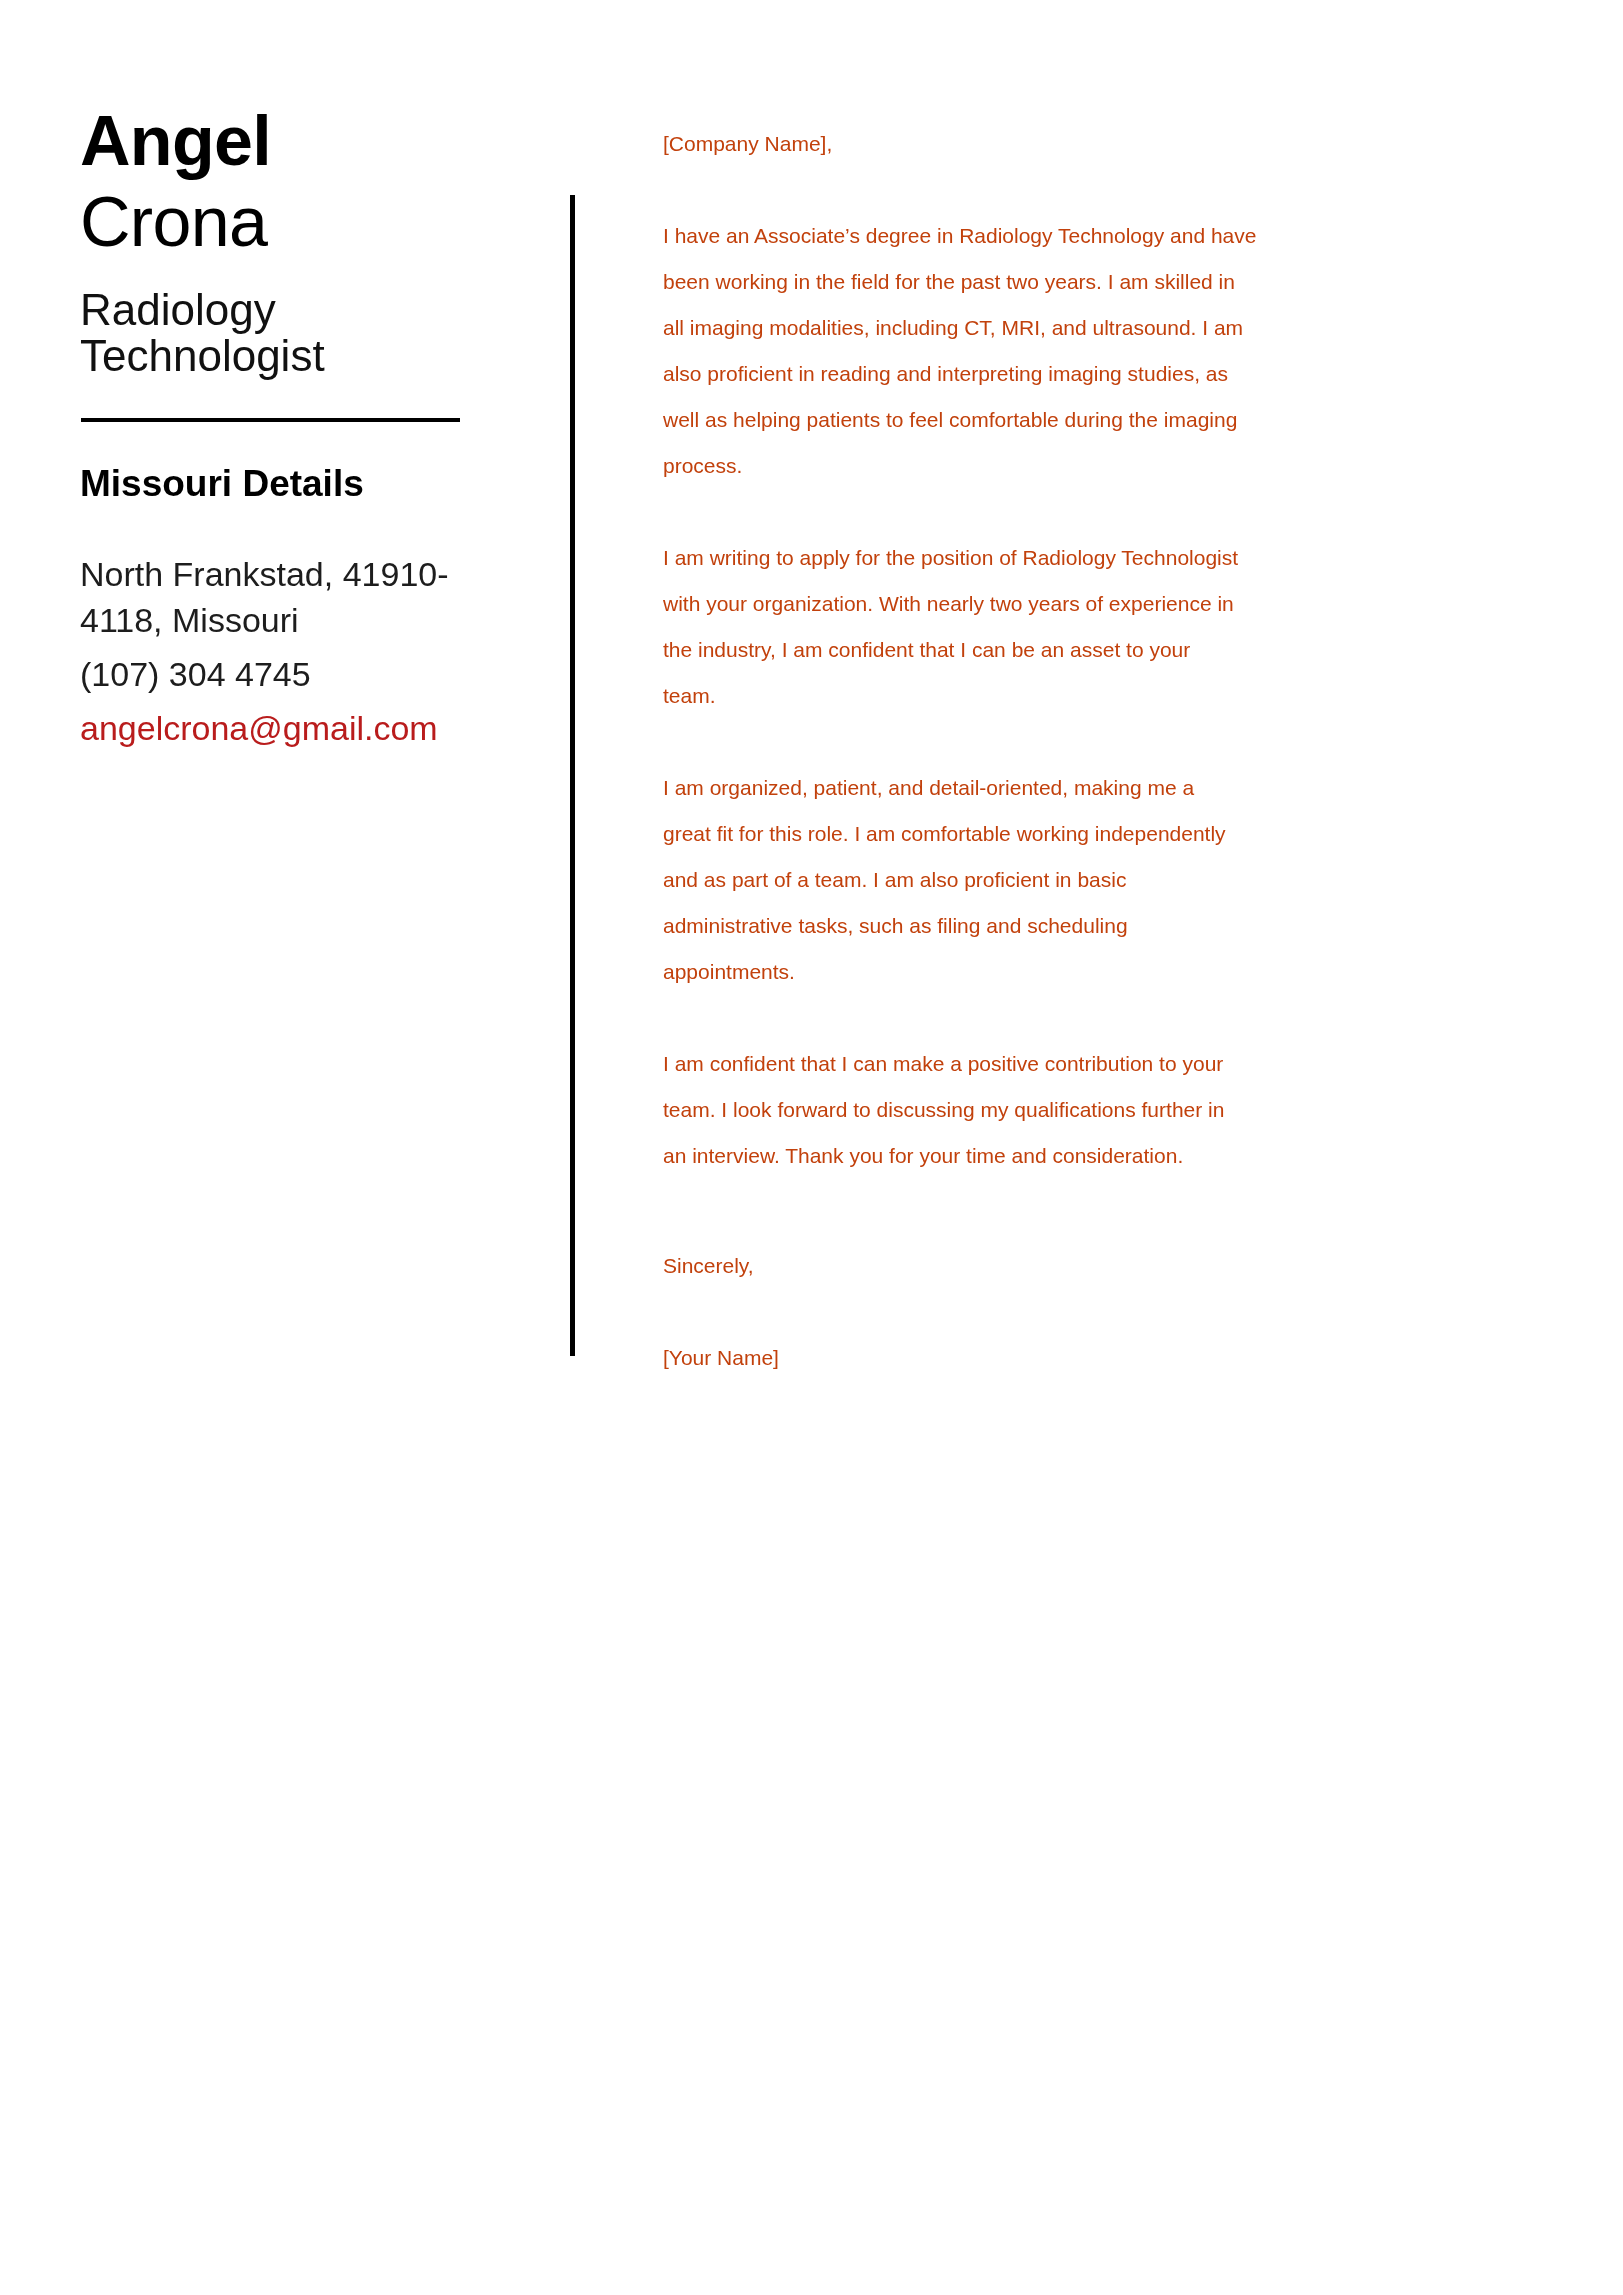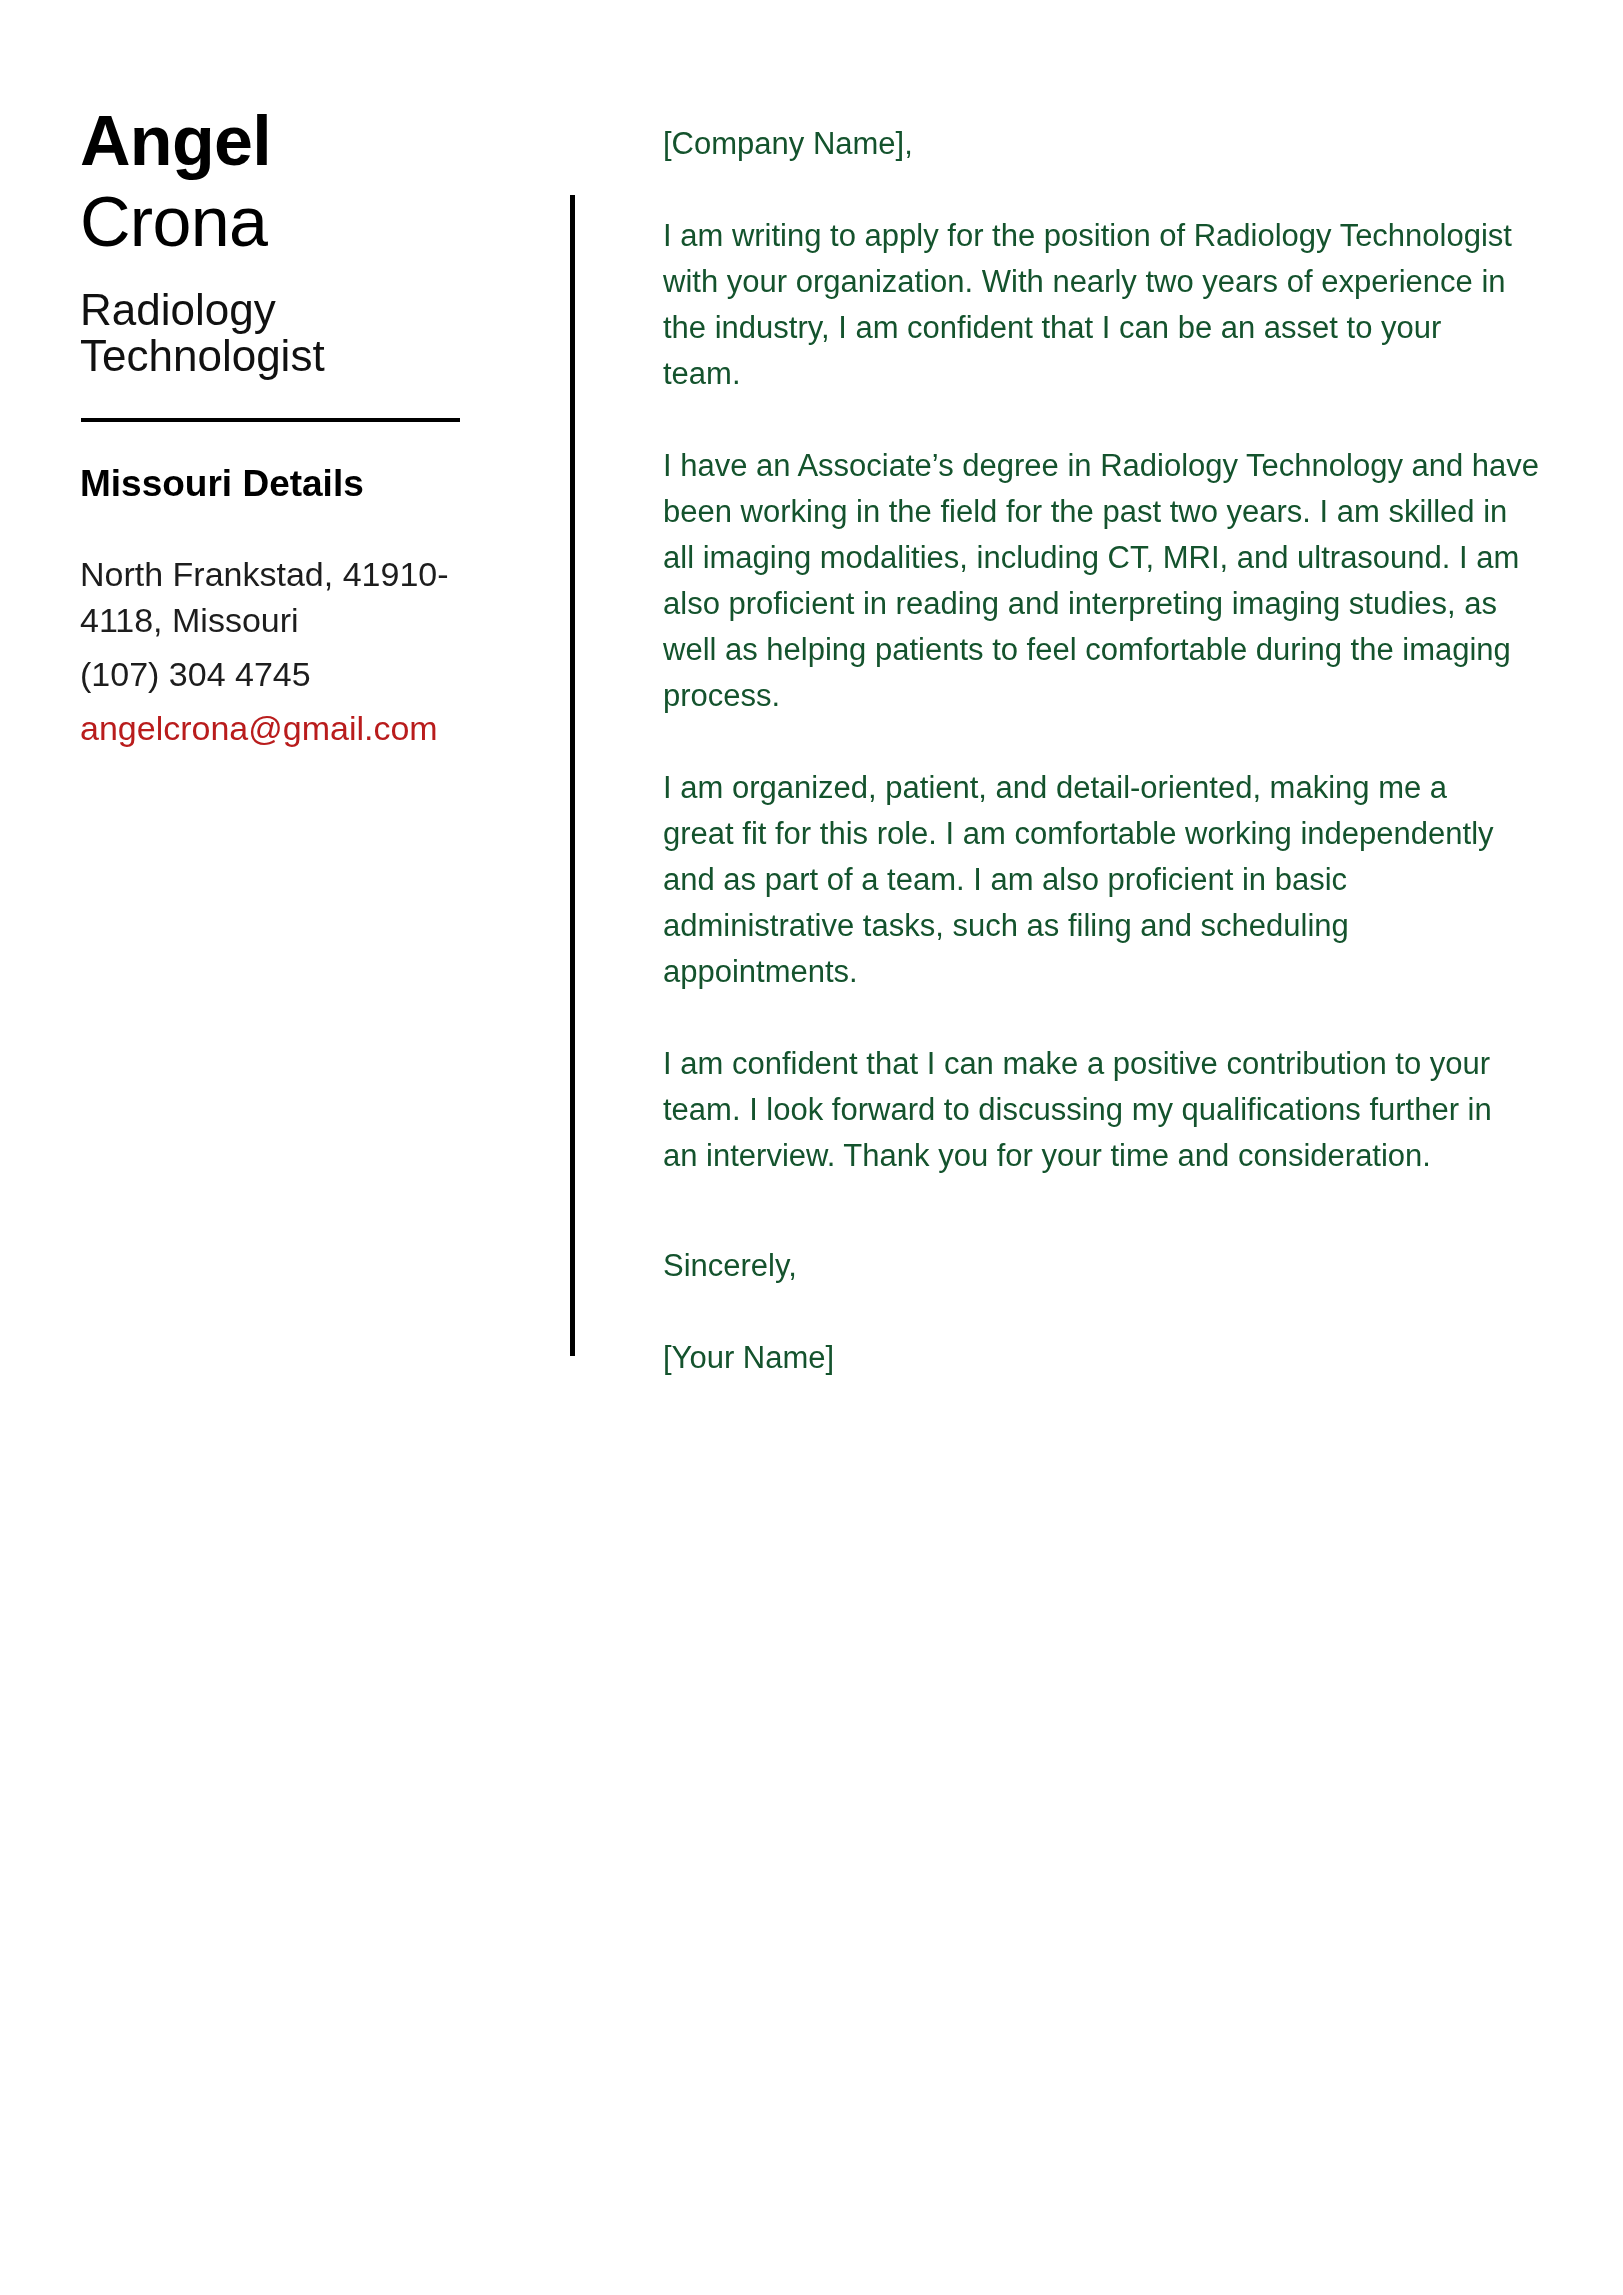--- a/index.html
+++ b/index.html
@@ -90,23 +90,23 @@
     height: 1161px;
     background: #000000;
   }
 
   
   .letter {
     position: absolute;
     left: 663px;
     top: 121px;
     width: 917px;
-    font-size: 31px;
+    font-size: 21px;
     line-height: 46px;
-    color: #14532d;
+    color: #c2410c;
   }
   .letter-recipient { white-space: pre-line; }
   .letter-paragraph { margin-top: 46px; white-space: pre-line; }
   .letter-closing   { margin-top: 64px; }
   .letter-signature { margin-top: 46px; }
 </style>
 </head>
 <body>
 
 <div class="page">
@@ -135,31 +135,31 @@
     </div>
 
   </div>
 
   <div class="vertical-divider"></div>
 
   <div class="letter">
 
     <div class="letter-recipient">[Company Name],</div>
 
-    <div class="letter-paragraph">I am writing to apply for the position of Radiology Technologist
-with your organization. With nearly two years of experience in
-the industry, I am confident that I can be an asset to your
-team.</div>
-
     <div class="letter-paragraph">I have an Associate’s degree in Radiology Technology and have
 been working in the field for the past two years. I am skilled in
 all imaging modalities, including CT, MRI, and ultrasound. I am
 also proficient in reading and interpreting imaging studies, as
 well as helping patients to feel comfortable during the imaging
 process.</div>
+
+    <div class="letter-paragraph">I am writing to apply for the position of Radiology Technologist
+with your organization. With nearly two years of experience in
+the industry, I am confident that I can be an asset to your
+team.</div>
 
     <div class="letter-paragraph">I am organized, patient, and detail-oriented, making me a
 great fit for this role. I am comfortable working independently
 and as part of a team. I am also proficient in basic
 administrative tasks, such as filing and scheduling
 appointments.</div>
 
     <div class="letter-paragraph">I am confident that I can make a positive contribution to your
 team. I look forward to discussing my qualifications further in
 an interview. Thank you for your time and consideration.</div>

